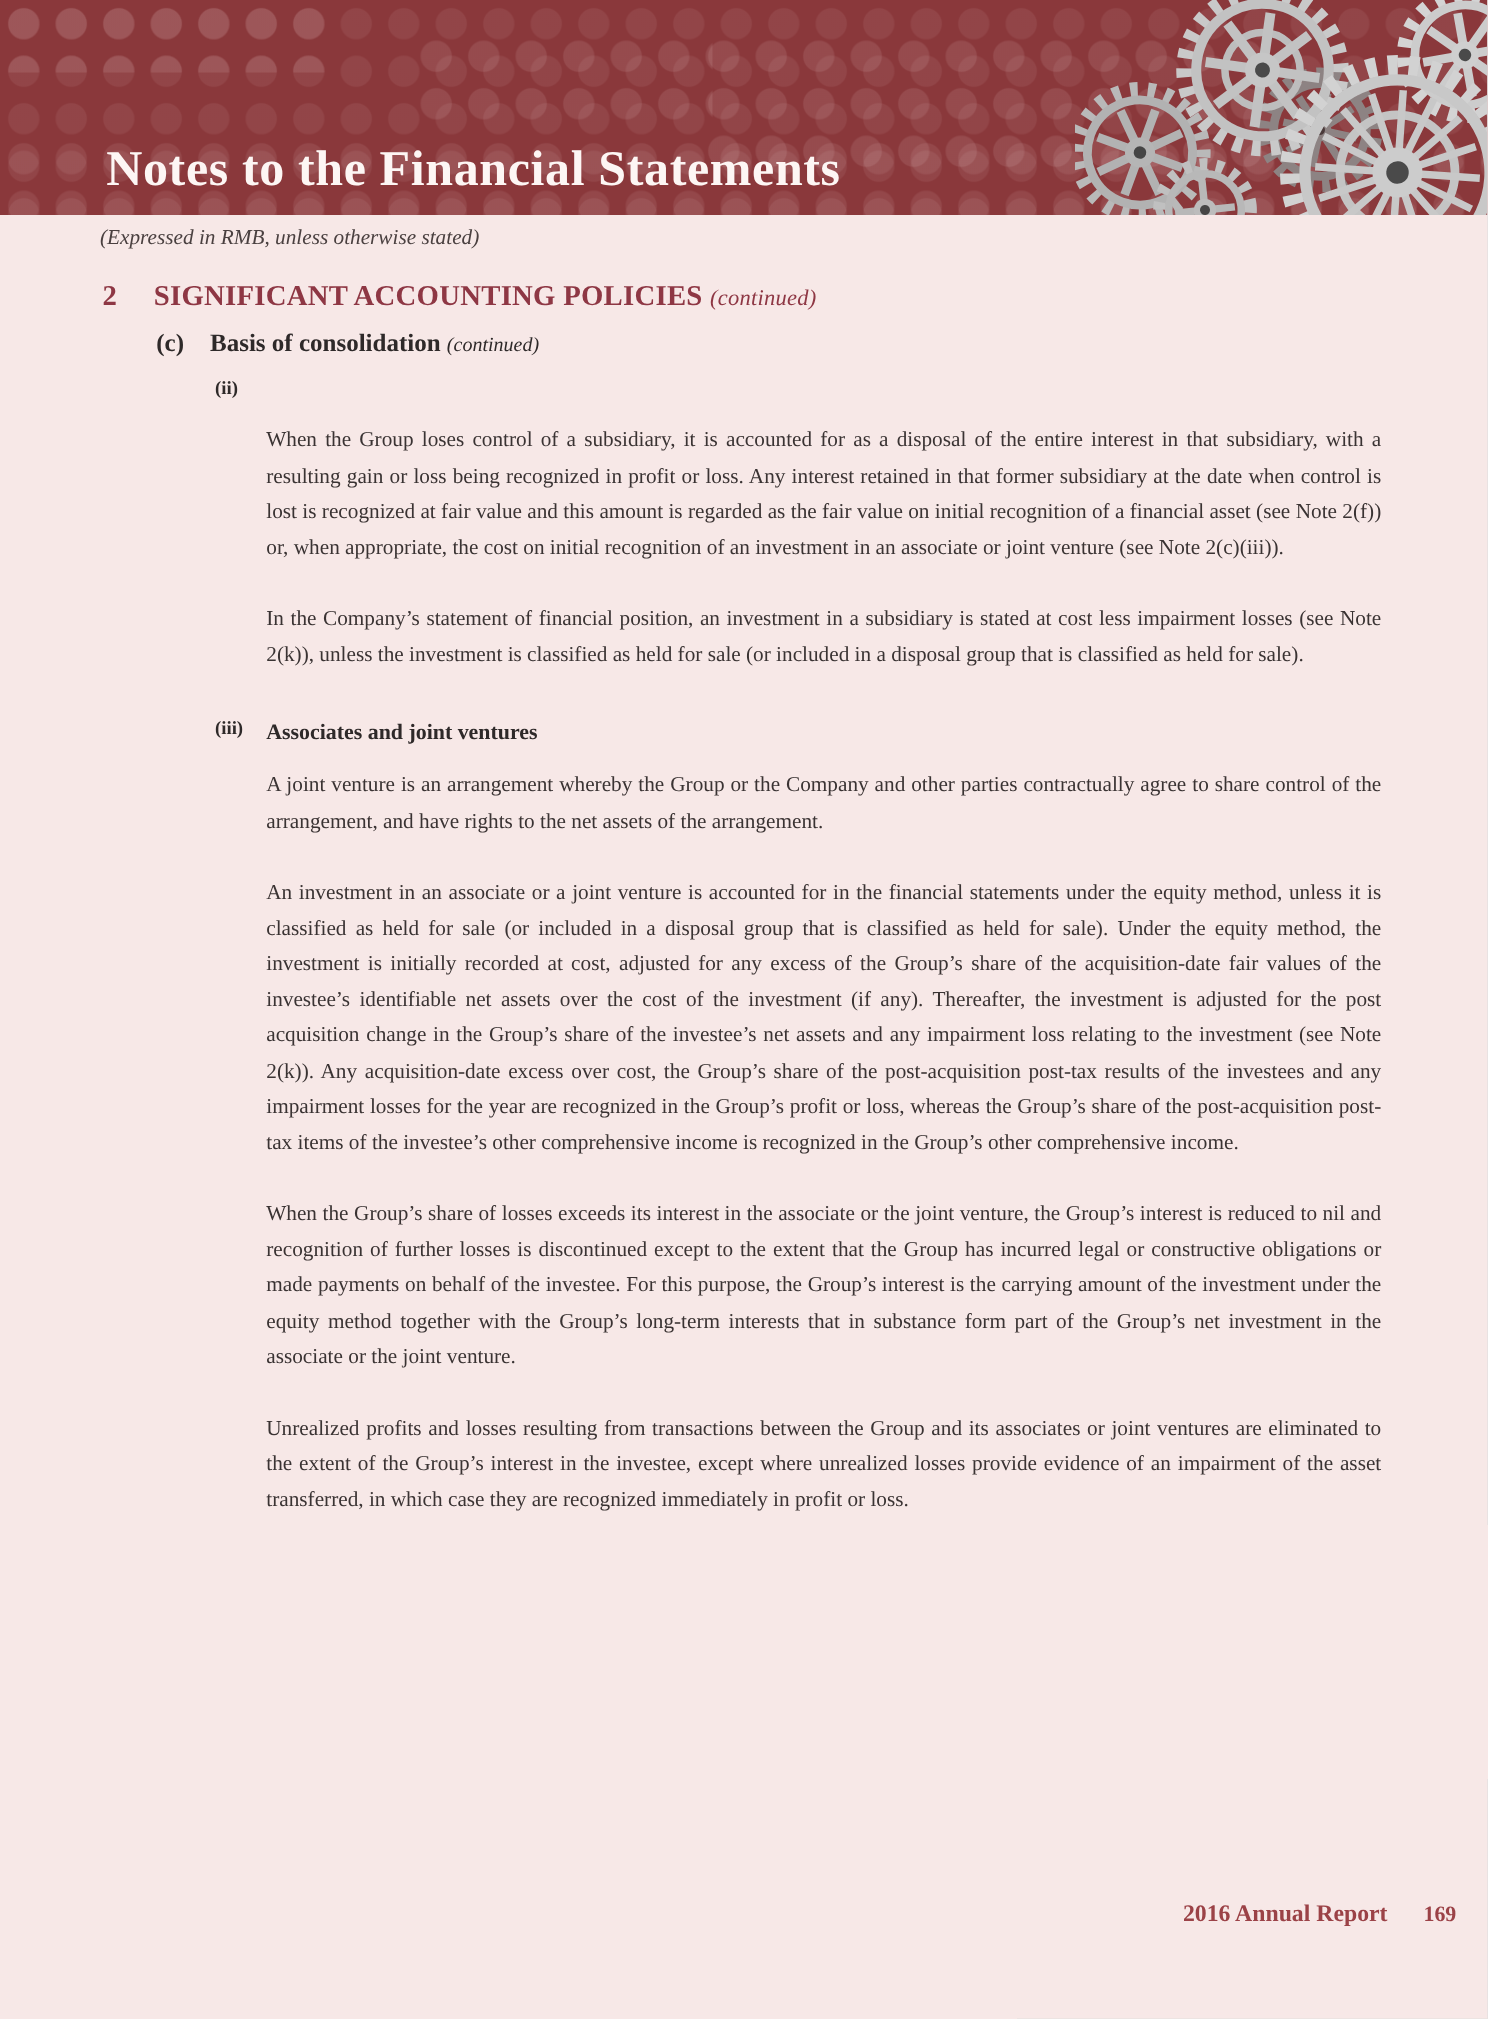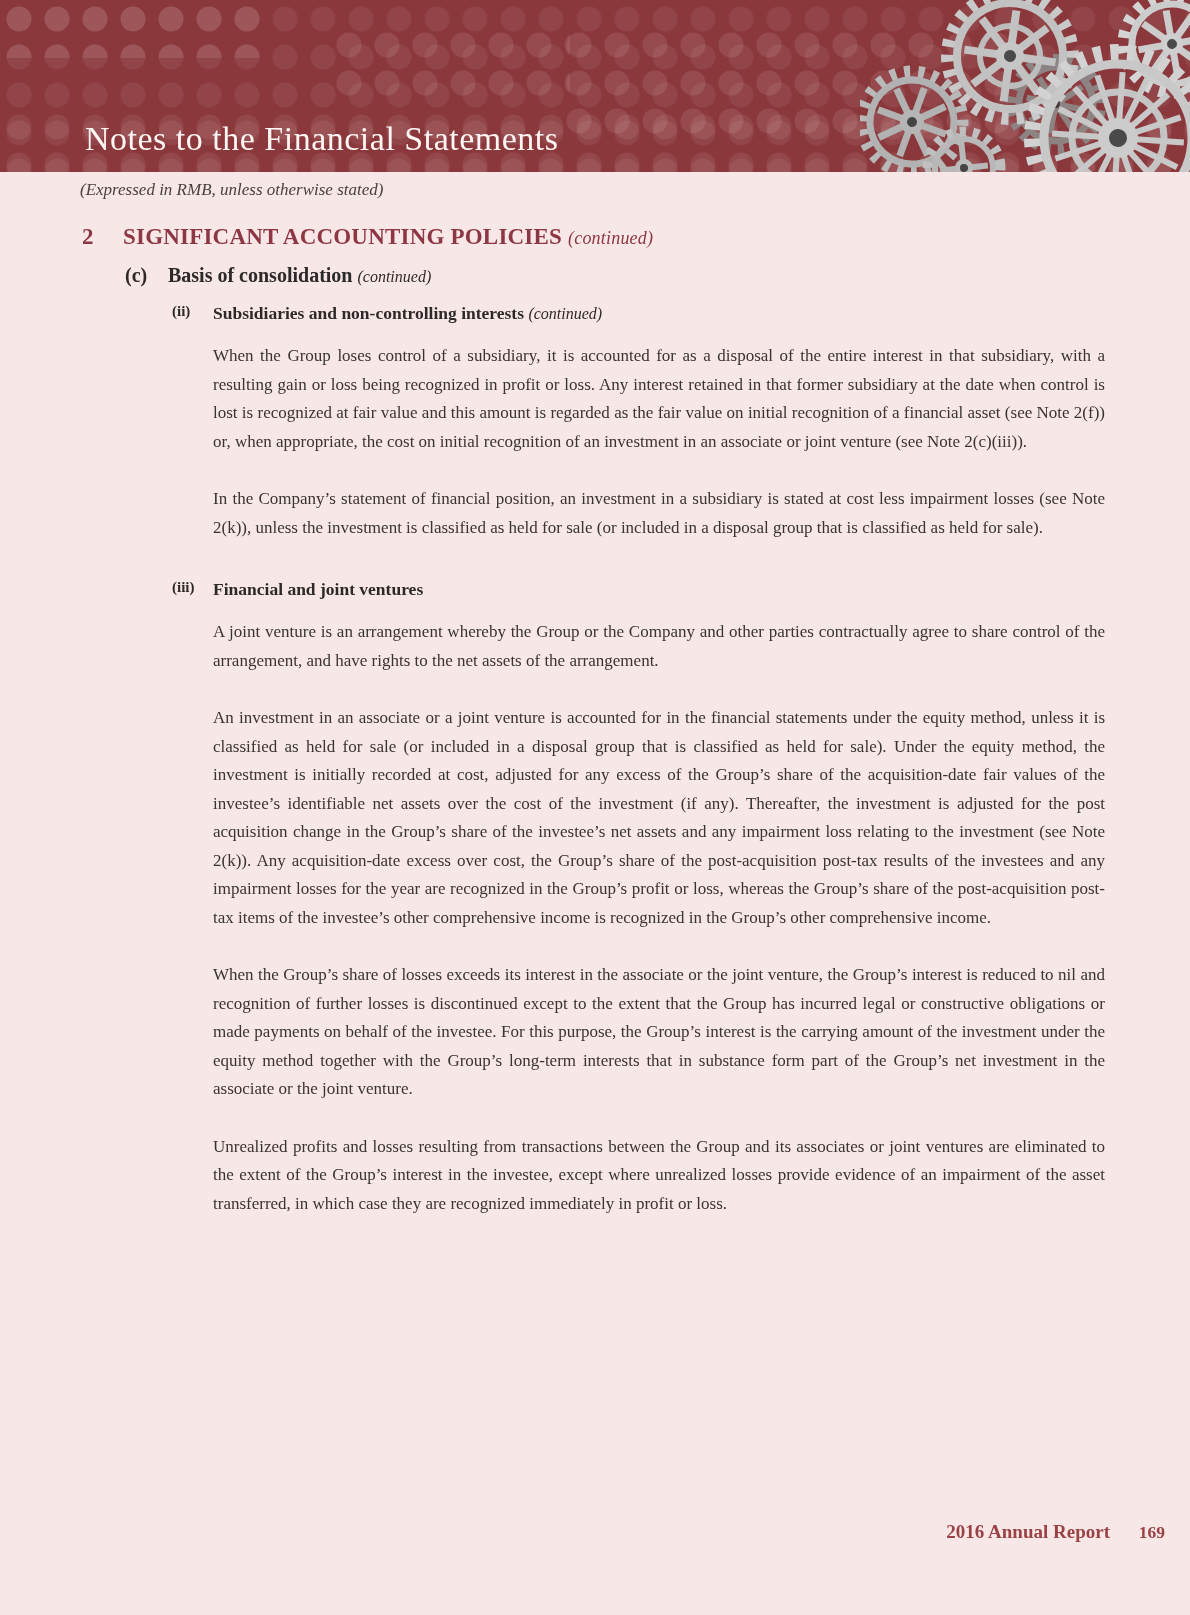--- a/index.html
+++ b/index.html
@@ -28,21 +28,21 @@
     pointer-events:none;
   }
   .dots { inset:0; }
   .cluster { background-image:radial-gradient(circle 13px at 19px 19px, rgba(255,238,238,0.10) 12px, transparent 13px); }
   .c1 { left:0;   top:0;    width:262px; height:58px; }
   .c2 { left:330px;top:26px; width:240px; height:78px; }
   .c3 { left:560px;top:26px; width:450px; height:116px; }
   .c4 { left:0;   top:108px; width:100%; height:64px; opacity:.8; }
   .banner h1 {
     position:absolute; left:85px; bottom:14px;
-    font-size:34px; font-weight:400; letter-spacing:.5px;
+    font-size:40px; font-weight:700; letter-spacing:.5px;
     color:#fdf6f4;
   }
   .gears { position:absolute; right:0; bottom:0; }
 
   
   .subtitle {
     margin:8px 0 0 80px;
     font-style:italic; font-size:17px; color:#4a4040;
   }
 
@@ -158,33 +158,32 @@
       <h2><span>SIGNIFICANT ACCOUNTING POLICIES</span>&nbsp;<em>(continued)</em></h2>
     </div>
 
     <div class="c-head">
       <span class="lbl">(c)</span>
       <h3><span>Basis of consolidation</span>&nbsp;<em>(continued)</em></h3>
     </div>
 
     <div class="sub-head">
       <span class="lbl">(ii)</span>
-      <h4><span>Subsidiaries and non-controlling interests</span>&nbsp;<em>(continued)</em></h4>
     </div>
 
     <div class="paras">
       <p>When the Group loses control of a subsidiary, it is accounted for as a disposal of the entire interest in that subsidiary, with a resulting gain or loss being recognized in profit or loss. Any interest retained in that former subsidiary at the date when control is lost is recognized at fair value and this amount is regarded as the fair value on initial recognition of a financial asset (see Note 2(f)) or, when appropriate, the cost on initial recognition of an investment in an associate or joint venture (see Note 2(c)(iii)).</p>
       <p>In the Company’s statement of financial position, an investment in a subsidiary is stated at cost less impairment losses (see Note 2(k)), unless the investment is classified as held for sale (or included in a disposal group that is classified as held for sale).</p>
     </div>
 
     <div class="blk-gap"></div>
 
     <div class="sub-head">
       <span class="lbl">(iii)</span>
-      <h4>Financial and joint ventures</h4>
+      <h4>Associates and joint ventures</h4>
     </div>
 
     <div class="paras">
       <p>A joint venture is an arrangement whereby the Group or the Company and other parties contractually agree to share control of the arrangement, and have rights to the net assets of the arrangement.</p>
       <p>An investment in an associate or a joint venture is accounted for in the financial statements under the equity method, unless it is classified as held for sale (or included in a disposal group that is classified as held for sale). Under the equity method, the investment is initially recorded at cost, adjusted for any excess of the Group’s share of the acquisition-date fair values of the investee’s identifiable net assets over the cost of the investment (if any). Thereafter, the investment is adjusted for the post acquisition change in the Group’s share of the investee’s net assets and any impairment loss relating to the investment (see Note 2(k)). Any acquisition-date excess over cost, the Group’s share of the post-acquisition post-tax results of the investees and any impairment losses for the year are recognized in the Group’s profit or loss, whereas the Group’s share of the post-acquisition post-tax items of the investee’s other comprehensive income is recognized in the Group’s other comprehensive income.</p>
       <p>When the Group’s share of losses exceeds its interest in the associate or the joint venture, the Group’s interest is reduced to nil and recognition of further losses is discontinued except to the extent that the Group has incurred legal or constructive obligations or made payments on behalf of the investee. For this purpose, the Group’s interest is the carrying amount of the investment under the equity method together with the Group’s long-term interests that in substance form part of the Group’s net investment in the associate or the joint venture.</p>
       <p>Unrealized profits and losses resulting from transactions between the Group and its associates or joint ventures are eliminated to the extent of the Group’s interest in the investee, except where unrealized losses provide evidence of an impairment of the asset transferred, in which case they are recognized immediately in profit or loss.</p>
     </div>
 
   </main>

